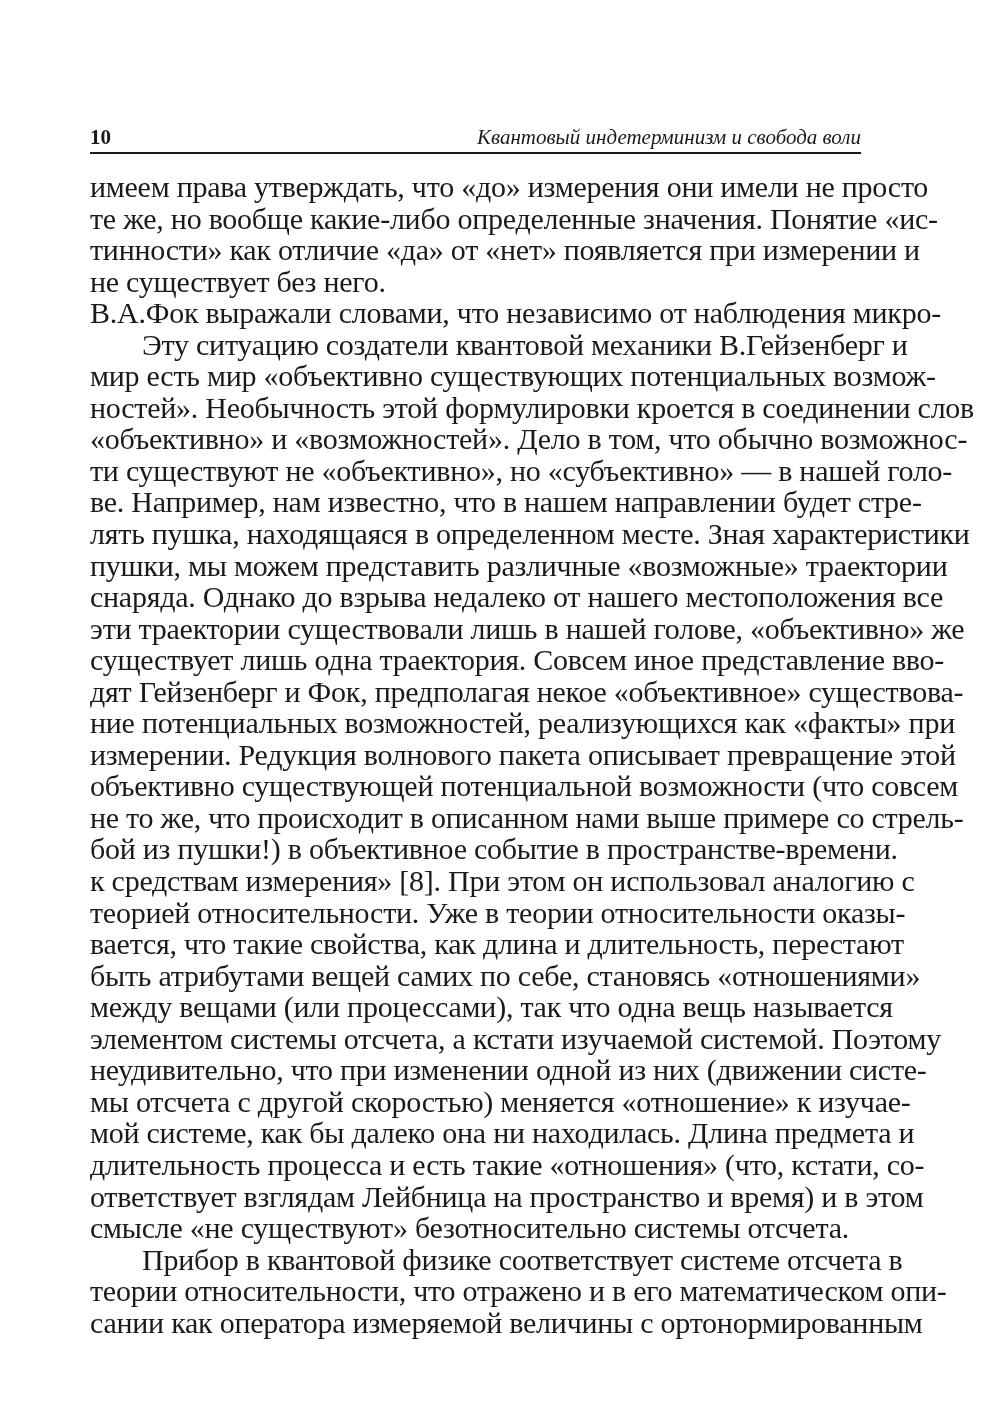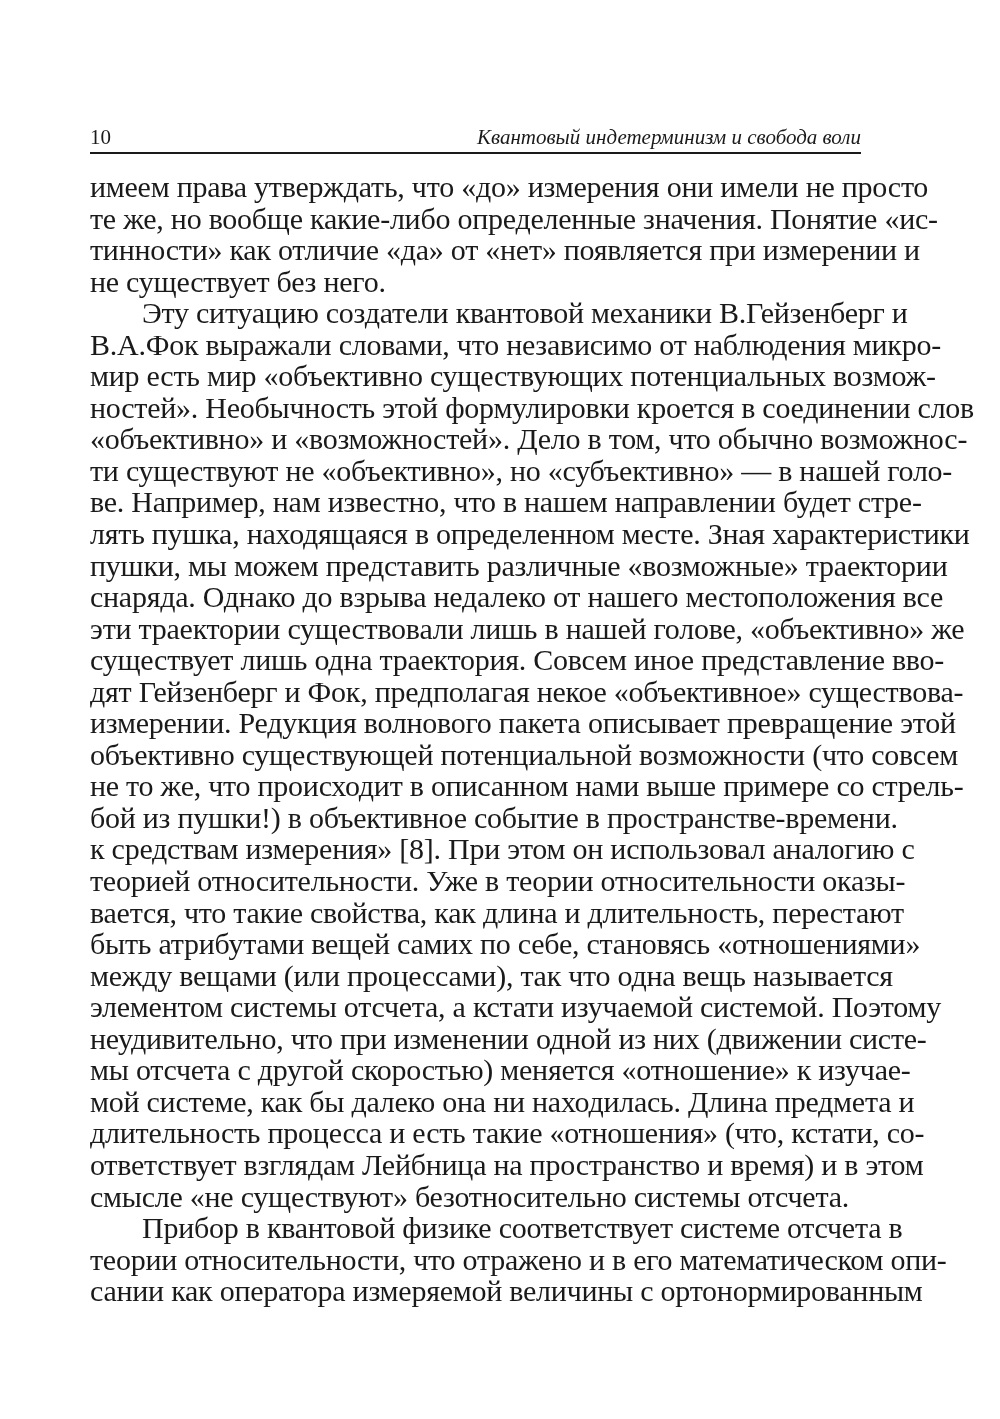--- a/index.html
+++ b/index.html
@@ -6,21 +6,21 @@
   body { width: 1000px; height: 1419px; position: relative; overflow: hidden; }
   .page {
     position: absolute; left: 90px; top: 0; width: 771px;
     font-family: "Liberation Serif", "DejaVu Serif", serif;
     color: #1a1a1a;
   }
   .running-head {
     position: absolute; top: 122px; left: 0; width: 771px; height: 30px;
     font-size: 21px; line-height: 30px;
   }
-  .page-number { position: absolute; left: 0; top: 0; }
+  .page-number { position: absolute; left: 0; top: 0; font-weight: bold; }
   .running-title { position: absolute; left: 0; right: 0; top: 0; text-align: right; padding-left: 10px; font-style: italic; }
   .head-rule {
     position: absolute; top: 152px; left: 0; width: 771px; height: 0;
     border-top: 2px solid #1a1a1a;
   }
   .body-text {
     position: absolute; top: 171px; left: 0; width: 771px;
     font-size: 30px; line-height: 31.55px; letter-spacing: -0.25px;
   }
   .line { display: block; text-align: justify; text-align-last: justify; white-space: nowrap; }
@@ -38,33 +38,34 @@
   <div class="head-rule"></div>
 
   <div class="body-text">
     <div class="para">
       <span class="line">имеем права утверждать, что «до» измерения они имели не просто</span>
       <span class="line">те же, но вообще какие-либо определенные значения. Понятие «ис-</span>
       <span class="line">тинности» как отличие «да» от «нет» появляется при измерении и</span>
       <span class="line last">не существует без него.</span>
     </div>
     <div class="para">
+      <span class="line">В.А.Фок выражали словами, что независимо от наблюдения микро-</span>
       <span class="line indent">Эту ситуацию создатели квантовой механики В.Гейзенберг и</span>
-      <span class="line">В.А.Фок выражали словами, что независимо от наблюдения микро-</span>
       <span class="line">мир есть мир «объективно существующих потенциальных возмож-</span>
       <span class="line">ностей». Необычность этой формулировки кроется в соединении слов</span>
       <span class="line">«объективно» и «возможностей». Дело в том, что обычно возможнос-</span>
       <span class="line">ти существуют не «объективно», но «субъективно» — в нашей голо-</span>
       <span class="line">ве. Например, нам известно, что в нашем направлении будет стре-</span>
       <span class="line">лять пушка, находящаяся в определенном месте. Зная характеристики</span>
       <span class="line">пушки, мы можем представить различные «возможные» траектории</span>
       <span class="line">снаряда. Однако до взрыва недалеко от нашего местоположения все</span>
       <span class="line">эти траектории существовали лишь в нашей голове, «объективно» же</span>
       <span class="line">существует лишь одна траектория. Совсем иное представление вво-</span>
       <span class="line">дят Гейзенберг и Фок, предполагая некое «объективное» существова-</span>
+      <span class="line">ние потенциальных возможностей, реализующихся как «факты» при</span>
       <span class="line">измерении. Редукция волнового пакета описывает превращение этой</span>
       <span class="line">объективно существующей потенциальной возможности (что совсем</span>
       <span class="line">не то же, что происходит в описанном нами выше примере со стрель-</span>
       <span class="line last">бой из пушки!) в объективное событие в пространстве-времени.</span>
     </div>
     <div class="para">
       <span class="line">к средствам измерения» [8]. При этом он использовал аналогию с</span>
       <span class="line">теорией относительности. Уже в теории относительности оказы-</span>
       <span class="line">вается, что такие свойства, как длина и длительность, перестают</span>
       <span class="line">быть атрибутами вещей самих по себе, становясь «отношениями»</span>

